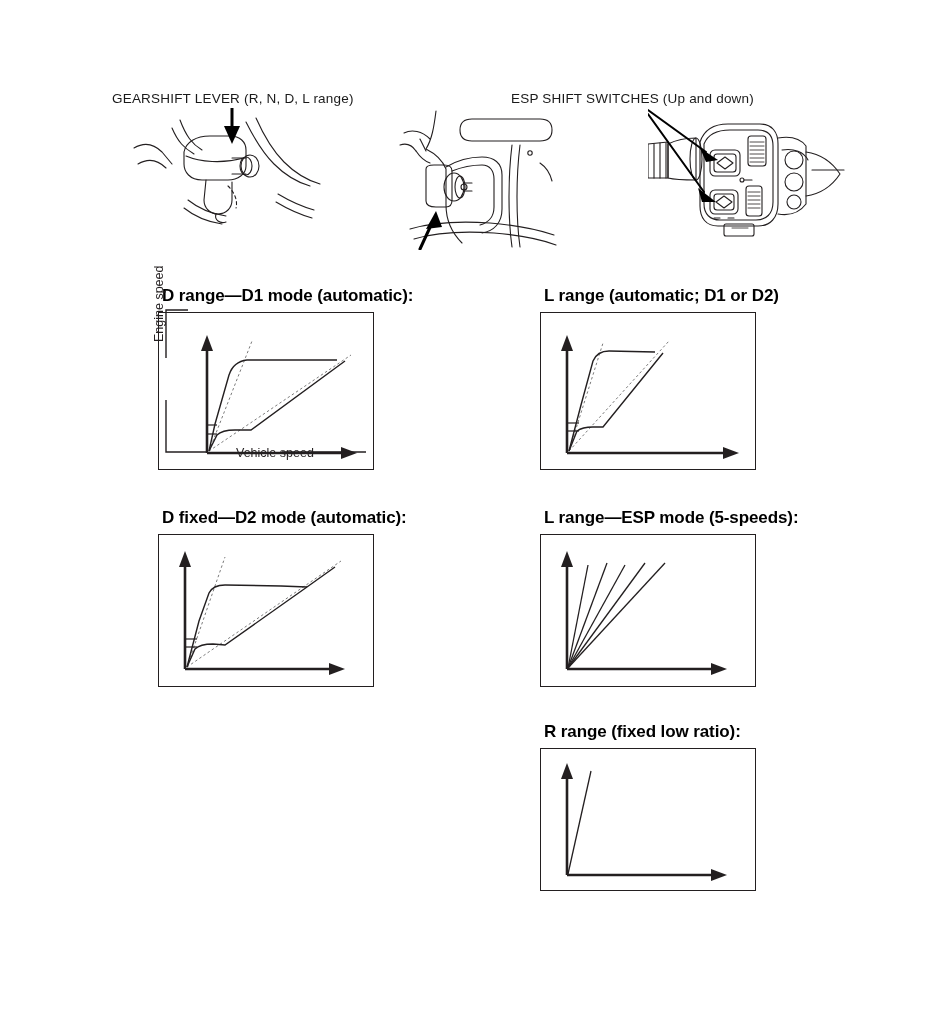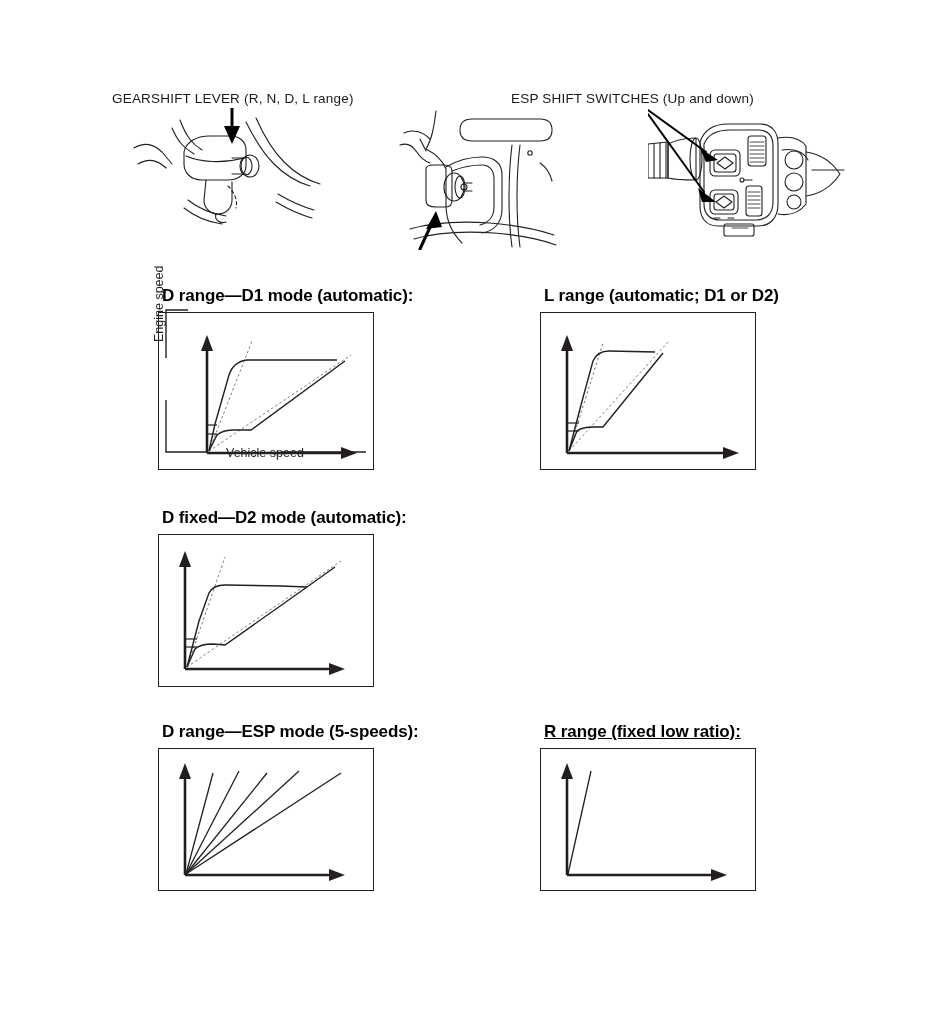--- a/index.html
+++ b/index.html
@@ -61,21 +61,21 @@
     box-sizing: border-box;
   }
   .chart-frame svg { display: block; }
 
   
   #block-d1  { left: 158px; top: 286px; }
   #block-l   { left: 540px; top: 286px; }
   #block-d2  { left: 158px; top: 508px; }
   #block-lesp{ left: 540px; top: 508px; }
   #block-desp{ left: 158px; top: 722px; }
-  #block-r   { left: 540px; top: 722px; text-decoration: underline; }
+  #block-r   { left: 540px; top: 722px; }
 
   
   #frame-d1   { width: 216px; height: 158px; }
   #frame-l    { width: 216px; height: 158px; }
   #frame-d2   { width: 216px; height: 153px; }
   #frame-lesp { width: 216px; height: 153px; }
   #frame-desp { width: 216px; height: 143px; }
   #frame-r    { width: 216px; height: 143px; }
 
   .axis-name {
@@ -84,21 +84,21 @@
     color: #231f20;
     white-space: nowrap;
   }
   #yaxis-name-d1 {
     left: -6px;
     top: 56px;
     transform: rotate(-90deg);
     transform-origin: left top;
   }
   #xaxis-name-d1 {
-    left: 68px;
+    left: 78px;
     top: 160px;
   }
 </style>
 </head>
 <body>
 
 <div class="page">
 
   <div class="callout-label" id="label-gearshift">GEARSHIFT LEVER (R, N, D, L range)</div>
 
@@ -317,50 +317,50 @@
         <path d="M28 132 L40 86 L50 58 C53 52 58 50 66 50 L122 51 L148 52" stroke="#231f20" stroke-width="1.4" fill="none"></path>
         <path d="M28 132 L36 114 C40 110 46 109 54 109 L66 110 L148 52 L176 32" stroke="#231f20" stroke-width="1.4" fill="none"></path>
         <g stroke="#231f20" stroke-width="1.2">
           <line x1="26" y1="104" x2="38" y2="104"></line>
           <line x1="26" y1="112" x2="38" y2="112"></line>
         </g>
       </svg>
     </div>
   </div>
 
-
-  <div class="chart-block" id="block-desp">
-    <div class="chart-title">D range—ESP mode (5-speeds):</div>
-    <div class="chart-frame" id="frame-desp">
+  <div class="chart-block" id="block-lesp">
+    <div class="chart-title">L range—ESP mode (5-speeds):</div>
+    <div class="chart-frame" id="frame-lesp">
+      <svg viewBox="0 0 216 153" width="216" height="153">
+        <g stroke="#231f20" stroke-width="2.6" fill="#231f20">
+          <line x1="26" y1="134" x2="26" y2="28"></line>
+          <polygon points="26,16 20,32 32,32" stroke="none"></polygon>
+          <line x1="26" y1="134" x2="174" y2="134"></line>
+          <polygon points="186,134 170,128 170,140" stroke="none"></polygon>
+        </g>
+        <g stroke="#231f20" stroke-width="1.3" fill="none">
+          <line x1="27" y1="133" x2="47" y2="30"></line>
+          <line x1="27" y1="133" x2="66" y2="28"></line>
+          <line x1="27" y1="133" x2="84" y2="30"></line>
+          <line x1="27" y1="133" x2="104" y2="28"></line>
+          <line x1="27" y1="133" x2="124" y2="28"></line>
+        </g>
+      </svg>
+    </div>
+  </div>
+
+
+  <div class="chart-block" id="block-r">
+    <div class="chart-title">R range (fixed low ratio):</div>
+    <div class="chart-frame" id="frame-r">
       <svg viewBox="0 0 216 143" width="216" height="143">
         <g stroke="#231f20" stroke-width="2.6" fill="#231f20">
           <line x1="26" y1="126" x2="26" y2="26"></line>
           <polygon points="26,14 20,30 32,30" stroke="none"></polygon>
           <line x1="26" y1="126" x2="174" y2="126"></line>
           <polygon points="186,126 170,120 170,132" stroke="none"></polygon>
         </g>
-        <g stroke="#231f20" stroke-width="1.3" fill="none">
-          <line x1="27" y1="125" x2="54" y2="24"></line>
-          <line x1="27" y1="125" x2="80" y2="22"></line>
-          <line x1="27" y1="125" x2="108" y2="24"></line>
-          <line x1="27" y1="125" x2="140" y2="22"></line>
-          <line x1="27" y1="125" x2="182" y2="24"></line>
-        </g>
-      </svg>
-    </div>
-  </div>
-
-  <div class="chart-block" id="block-r">
-    <div class="chart-title">R range (fixed low ratio):</div>
-    <div class="chart-frame" id="frame-r">
-      <svg viewBox="0 0 216 143" width="216" height="143">
-        <g stroke="#231f20" stroke-width="2.6" fill="#231f20">
-          <line x1="26" y1="126" x2="26" y2="26"></line>
-          <polygon points="26,14 20,30 32,30" stroke="none"></polygon>
-          <line x1="26" y1="126" x2="174" y2="126"></line>
-          <polygon points="186,126 170,120 170,132" stroke="none"></polygon>
-        </g>
         <line x1="27" y1="125" x2="50" y2="22" stroke="#231f20" stroke-width="1.3" fill="none"></line>
       </svg>
     </div>
   </div>
 
 </div>
 
 </body></html>

